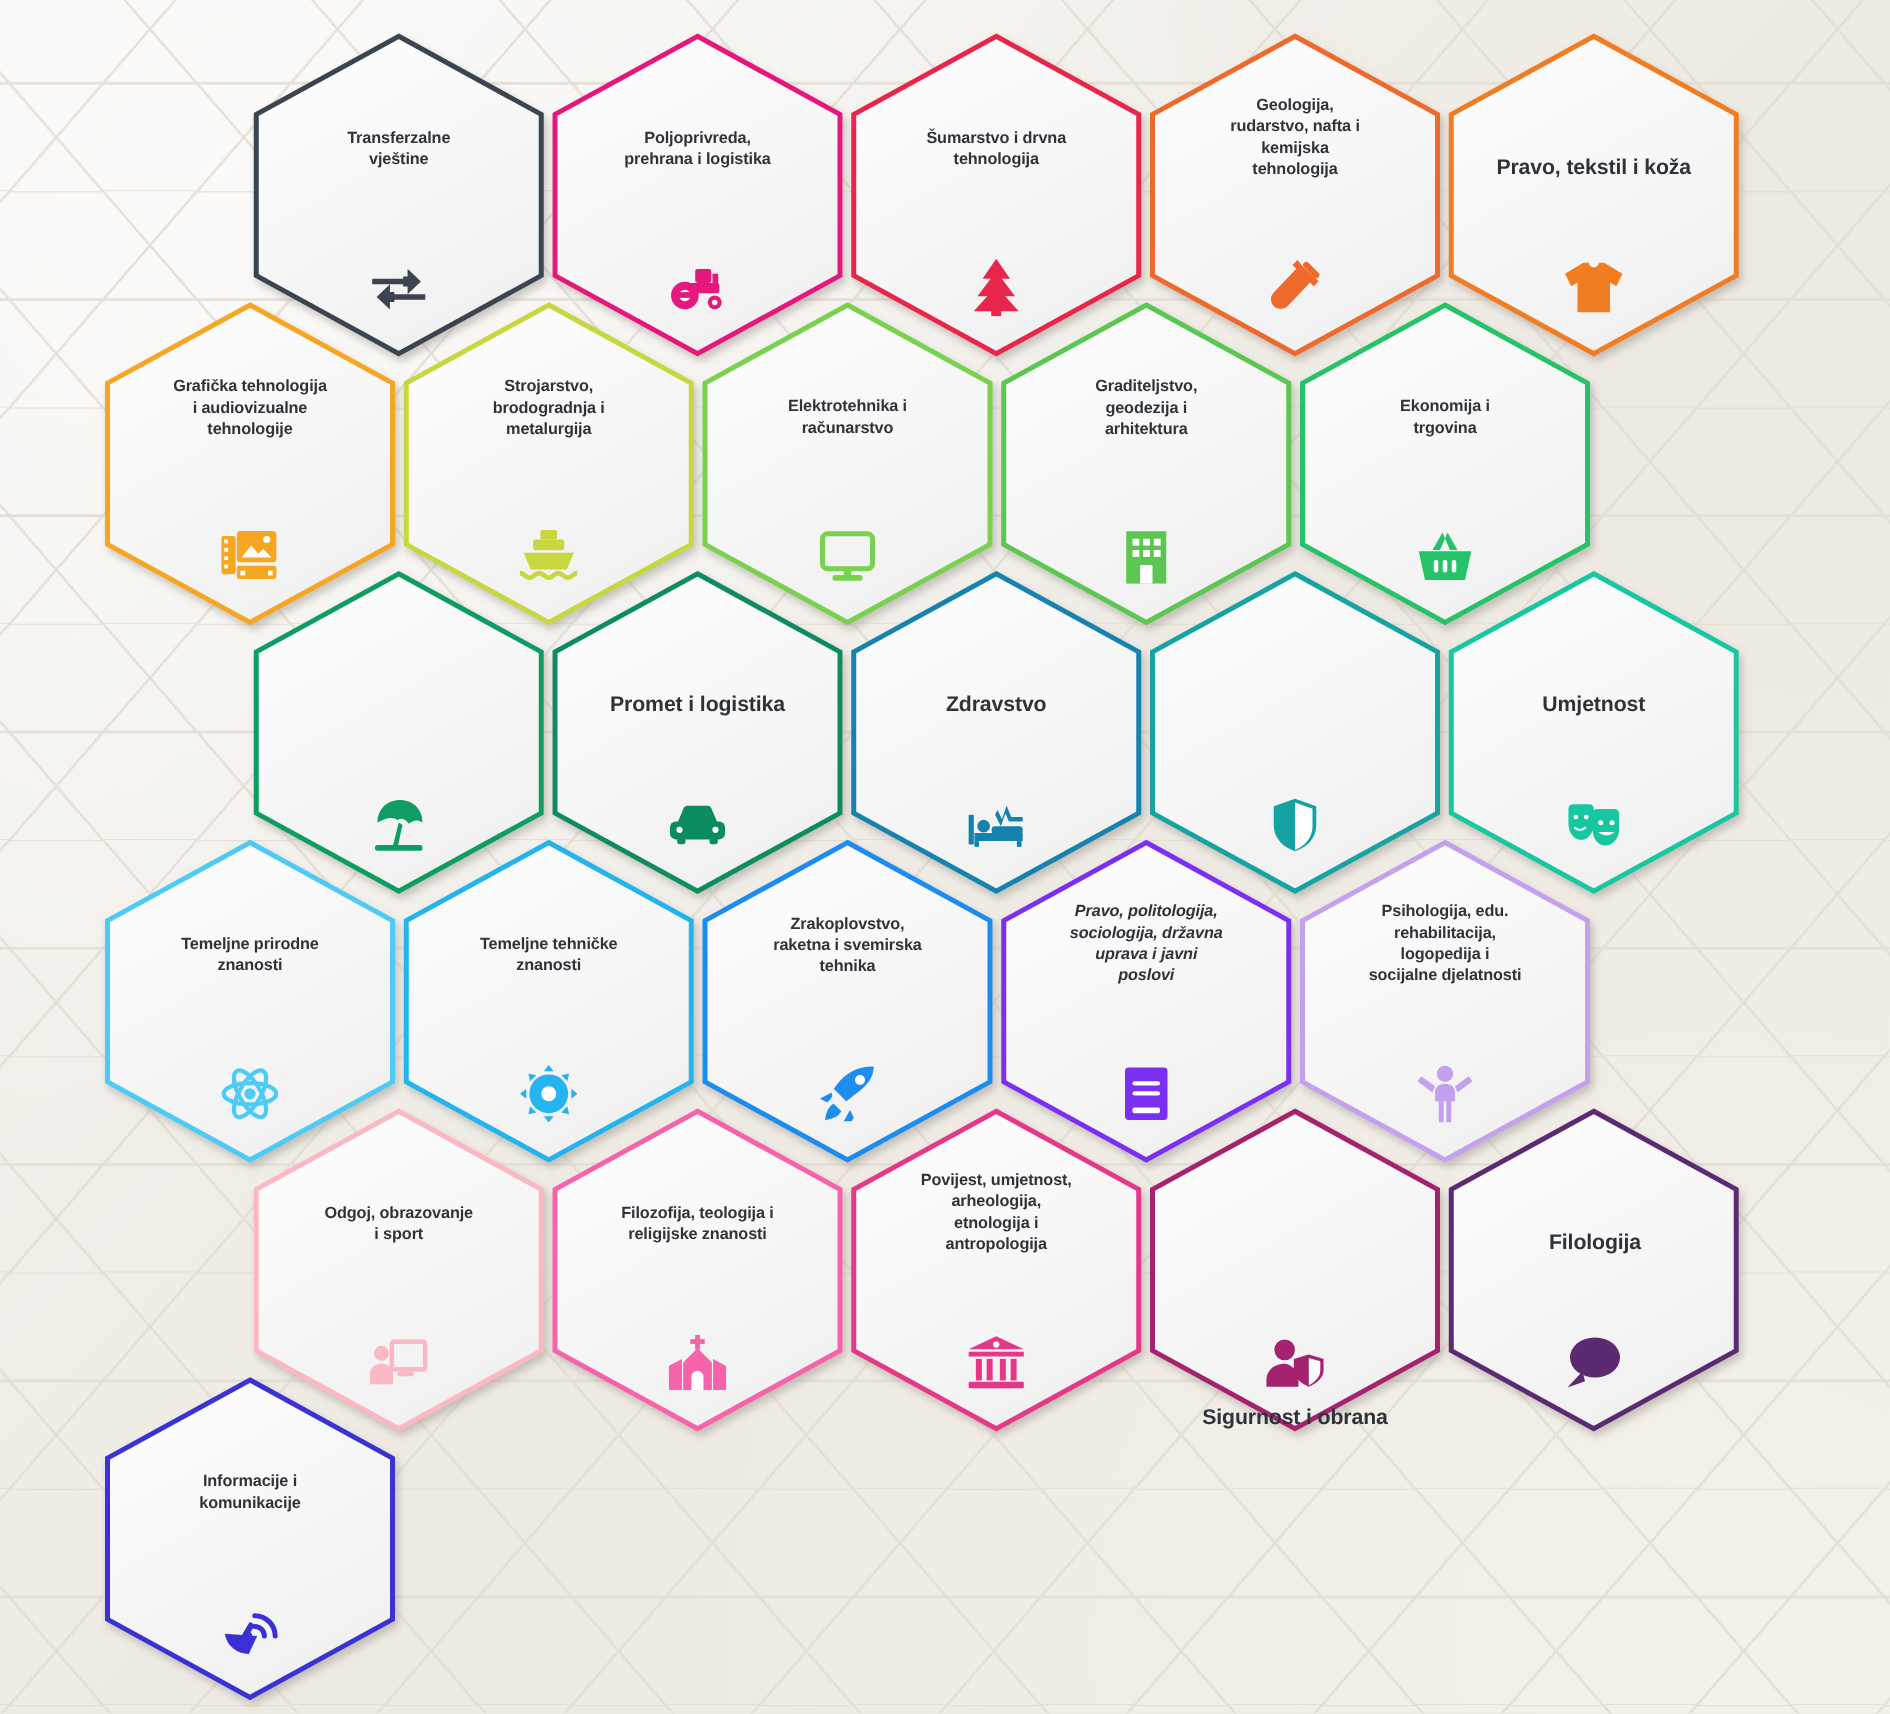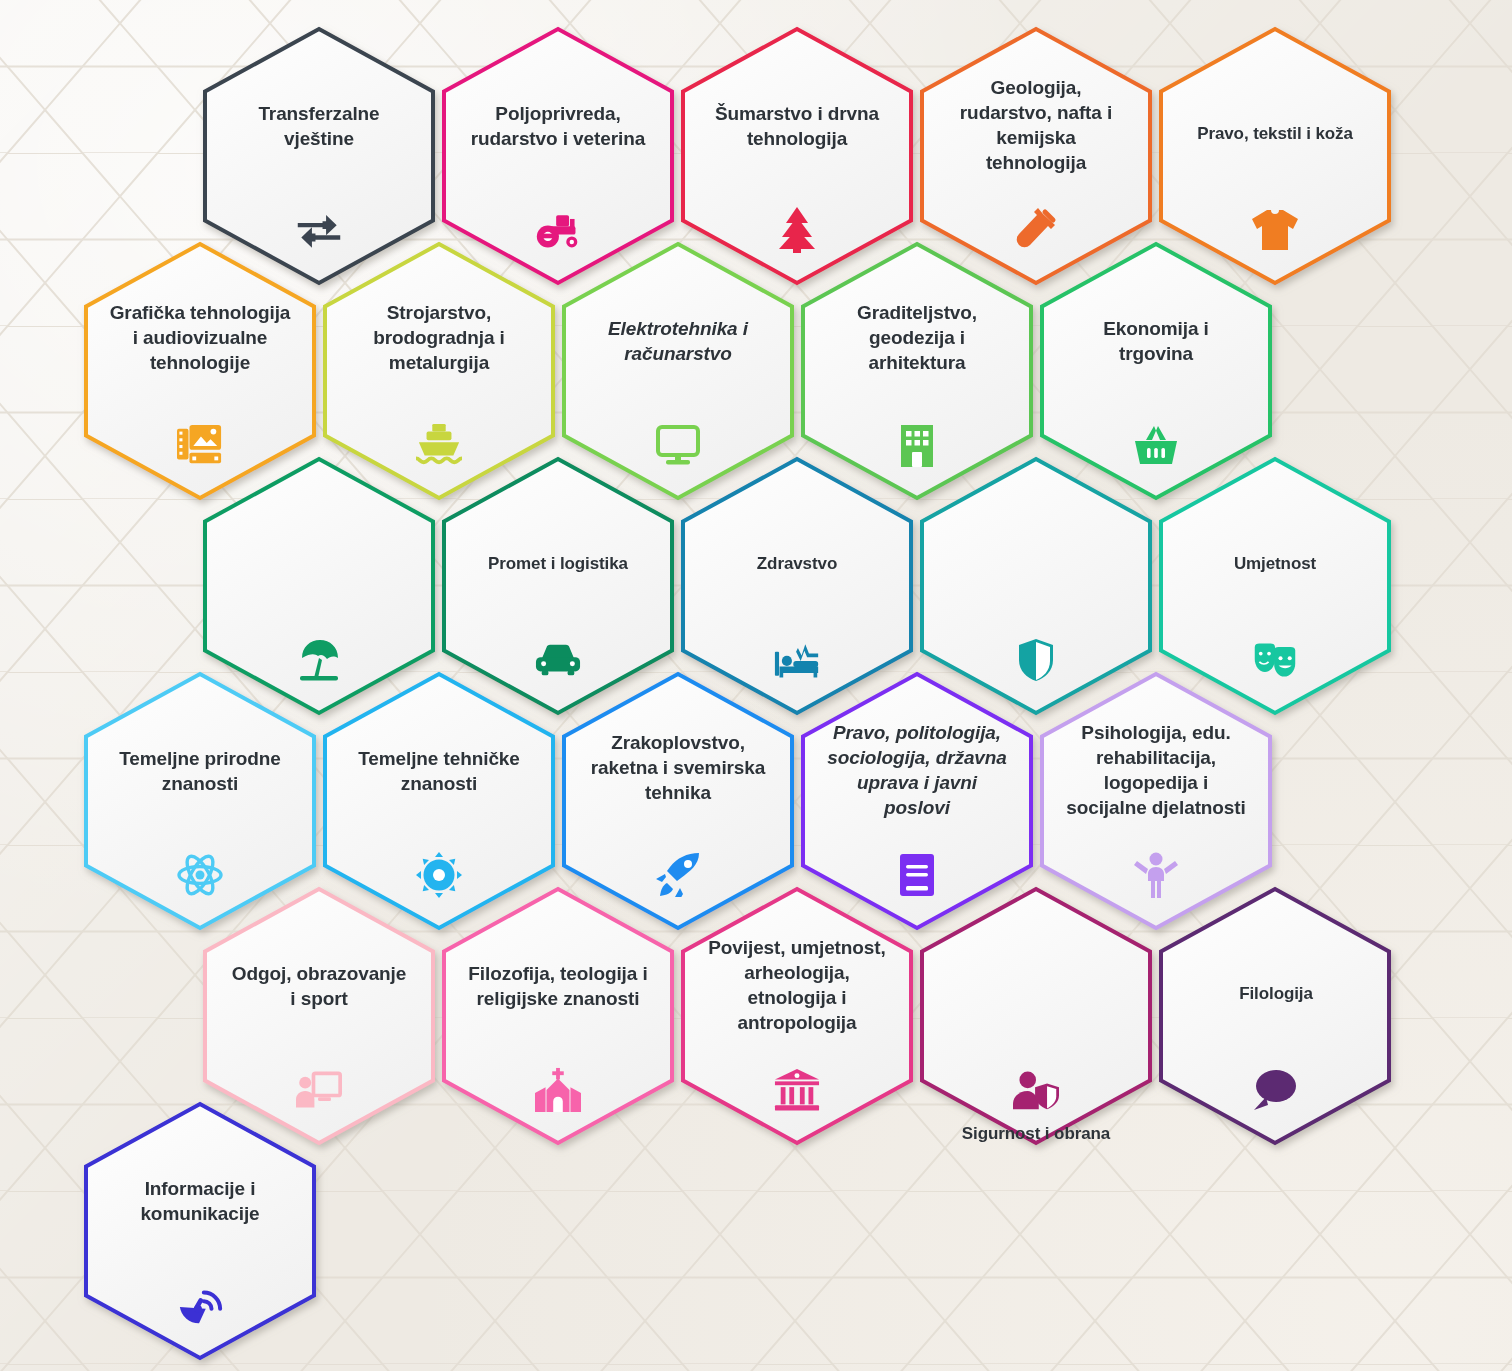--- a/index.html
+++ b/index.html
@@ -58,21 +58,21 @@
     height: 258px;
     display: flex;
     flex-direction: column;
     align-items: center;
     justify-content: flex-start;
     box-sizing: border-box;
     padding: 62px 22px 0 22px;
     pointer-events: none;
   }
   .hex-label {
-    font-size: 19px;
+    font-size: 13px;
     font-weight: bold;
     line-height: 1.32;
     text-align: center;
     color: #2d3339;
     letter-spacing: -0.1px;
     white-space: pre-line;
   }
   .hex-label.single { font-size: 17px; }
   .hex-icon {
     position: absolute;
@@ -141,21 +141,21 @@
        <stop offset="100%" stop-color="#f1f1f1"></stop>
      </linearGradient>
      <filter id="sh1" x="-30%" y="-30%" width="170%" height="170%">
        <feDropShadow dx="2.5" dy="4" stdDeviation="3.5" flood-color="#9d998f" flood-opacity="0.55"></feDropShadow>
      </filter>
         </defs>
         <polygon points="116,2 230,64.5 230,193.5 116,256 2,193.5 2,64.5" fill="url(#fillgrad1)" stroke="#e5187e" stroke-width="4" stroke-linejoin="miter" filter="url(#sh1)"></polygon>
       </svg>
       <div class="hex-content" style="padding-top: 74px;">
         <div class="hex-label">Poljoprivreda,
-rudarstvo i veterina</div>
+prehrana i logistika</div>
       </div>
       <div class="hex-icon">
         <svg width="50" height="40" viewBox="0 0 50 40">
           <g fill="#e5187e">
       <rect x="23" y="4" width="14" height="12" rx="2"></rect>
       <rect x="16" y="16" width="28" height="9" rx="2"></rect>
       <rect x="38" y="8" width="5" height="10"></rect>
       <circle cx="14" cy="27" r="12"></circle>
             <circle cx="14" cy="27" r="5" fill="#fff"></circle>
       <circle cx="40" cy="33" r="6"></circle>
@@ -303,21 +303,21 @@
         <svg width="48" height="44" viewBox="0 0 48 44">
           <g fill="#c8d63f">
       <rect x="17" y="0" width="14" height="8" rx="1.5"></rect>
       <rect x="11" y="8" width="26" height="9" rx="2"></rect>
       <path d="M3 19h42l-6 14H9z"></path>
       <path d="M0 36c4 0 4 4 8 4s4-4 8-4 4 4 8 4 4-4 8-4 4 4 8 4 4-4 8-4" stroke="#c8d63f" stroke-width="4" fill="none"></path>
           </g>
         </svg>
       </div>
     </div>
-    <div class="hex" style="left: 562px; top: 242px; font-style: italic;">
+    <div class="hex" style="left: 562px; top: 242px;">
       <svg class="hex-svg" viewBox="0 0 232 258">
         <defs>
           <linearGradient id="fillgrad7" x1="0" y1="0" x2="0.5" y2="1">
        <stop offset="0%" stop-color="#ffffff"></stop>
        <stop offset="100%" stop-color="#f1f1f1"></stop>
      </linearGradient>
      <filter id="sh7" x="-30%" y="-30%" width="170%" height="170%">
        <feDropShadow dx="2.5" dy="4" stdDeviation="3.5" flood-color="#9d998f" flood-opacity="0.55"></feDropShadow>
      </filter>
         </defs>

